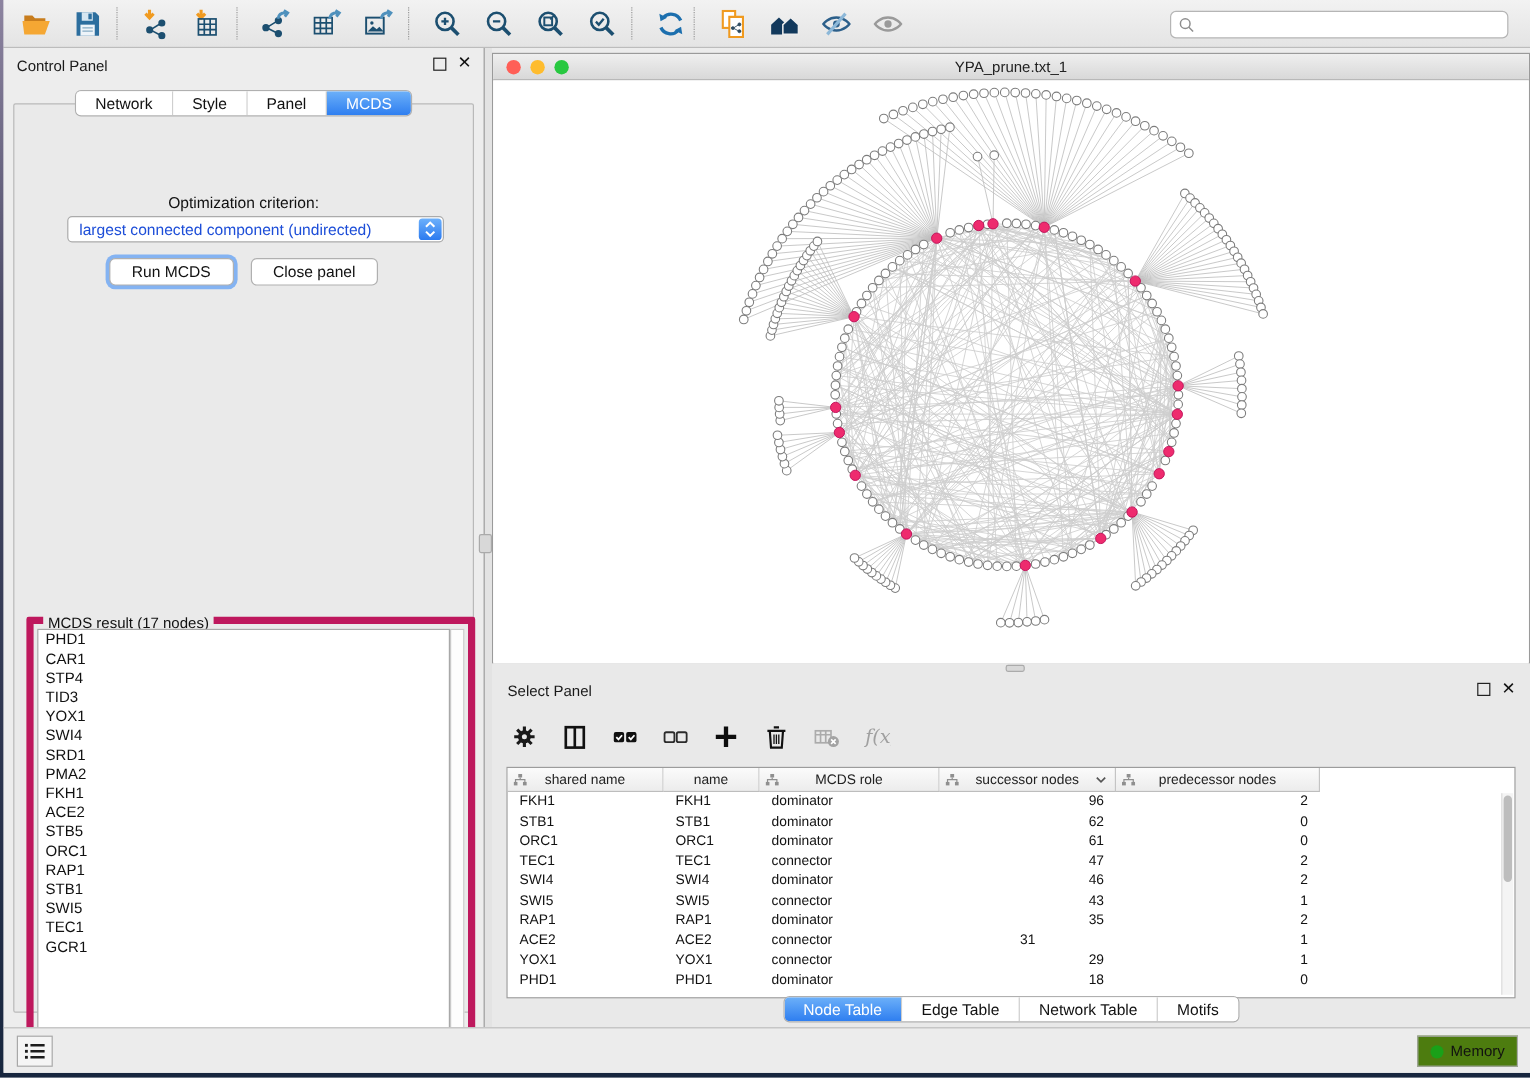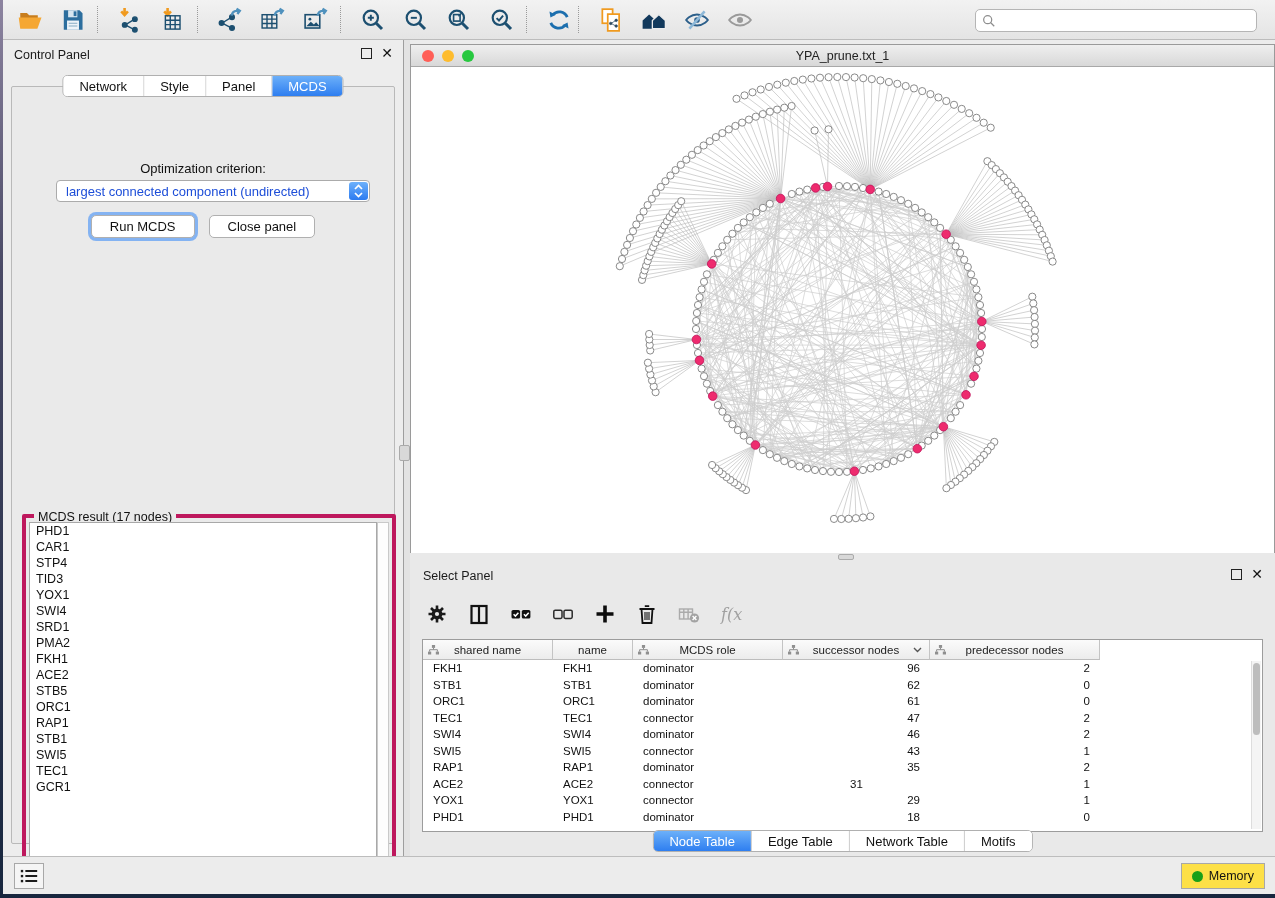--- a/index.html
+++ b/index.html
@@ -35,21 +35,21 @@
   .opt-label { position:absolute; width:100%; text-align:center; top:74px; font-size:13px; color:#111; }
   .dropdown { position:absolute; left:44px; top:93px; width:314px; height:22px; background:#fff; border:1px solid #ababab;
     border-radius:4px; font-size:13px; display:flex; align-items:center; padding-left:9px; color:#1d4ed8; }
   .dd-stepper { position:absolute; right:1px; top:1px; width:19px; height:18px; border-radius:3px;
     background:linear-gradient(180deg,#6db1fb,#2c7bf0); display:flex; align-items:center; justify-content:center; }
   .btn-row { position:absolute; top:128px; width:100%; display:flex; justify-content:center; gap:14px; }
   .push-btn { height:23px; background:#fff; border:1px solid #b0b0b0; border-radius:5px; font-size:13px; color:#111;
     padding:0 18px; display:flex; align-items:center; font-family:"Liberation Sans",sans-serif; }
   .push-btn.focused { box-shadow:0 0 0 3px rgba(97,160,244,.75); }
 
-  .group-box { position:absolute; left:10px; top:427px; width:374px; height:371px; border:4px solid #be185d; border-radius:2px; }
+  .group-box { position:absolute; left:10px; top:427px; width:374px; height:371px; border:6px solid #be185d; border-radius:2px; }
   .group-title { position:absolute; left:8px; top:-8px; background:#eaeaea; padding:0 4px; font-size:12.5px; color:#111; }
   .mcds-list { position:absolute; left:3px; top:4px; right:15px; bottom:3px; background:#fff; border:1px solid #a8a8a8; overflow:hidden; }
   .mcds-scroll { position:absolute; top:4px; right:3px; bottom:3px; width:12px; background:#fdfdfd; border:1px solid #c9c9c9; }
   .mcds-item { font-size:12.5px; color:#111; height:16px; line-height:16px; padding-left:6px; }
 
   
   .v-split { position:absolute; left:400px; top:40px; width:7px; height:816px; background:#e3e3e3; border-left:1px solid #9e9e9e; }
   .v-grip { position:absolute; left:-5px; top:405px; width:11px; height:16px; background:#d8d8d8; border:1px solid #aaa; border-radius:2px; }
 
   
@@ -83,21 +83,21 @@
   .trow { display:flex; height:16.5px; align-items:center; }
   .tcell { font-size:11.5px; color:#111; padding:0 10px; white-space:nowrap; overflow:hidden; }
   .tbl-vscroll { position:absolute; right:1px; top:21px; bottom:2px; width:10px; background:#f4f4f4; border-left:1px solid #ddd; }
   .tbl-thumb { position:absolute; left:1px; right:1px; top:2px; height:72px; background:#bdbdbd; border-radius:5px; }
 
   .tbl-tabs { position:absolute; left:50%; transform:translateX(-50%); bottom:4px; }
 
   
   .status-bar { position:absolute; left:0; top:856px; width:100%; height:38px; background:#ececec; border-top:1px solid #bdbdbd; }
   .list-btn { position:absolute; left:11px; top:6px; width:30px; height:26px; background:#f5f5f5; border:1px solid #a8a8a8; display:flex; align-items:center; justify-content:center; }
-  .memory-btn { position:absolute; right:10px; top:6px; height:26px; background:#fde047; border:1px solid #a8a8a8;
+  .memory-btn { position:absolute; right:10px; top:6px; height:26px; background:#4d7c0f; border:1px solid #a8a8a8;
     display:flex; align-items:center; gap:6px; padding:0 10px; font-size:12.5px; color:#111; }
   .mem-dot { width:11px; height:11px; border-radius:50%; }
 </style>
 </head>
 <body>
 
 <div class="app">
 
   <div class="toolbar">
     <div id="tb-icons">

